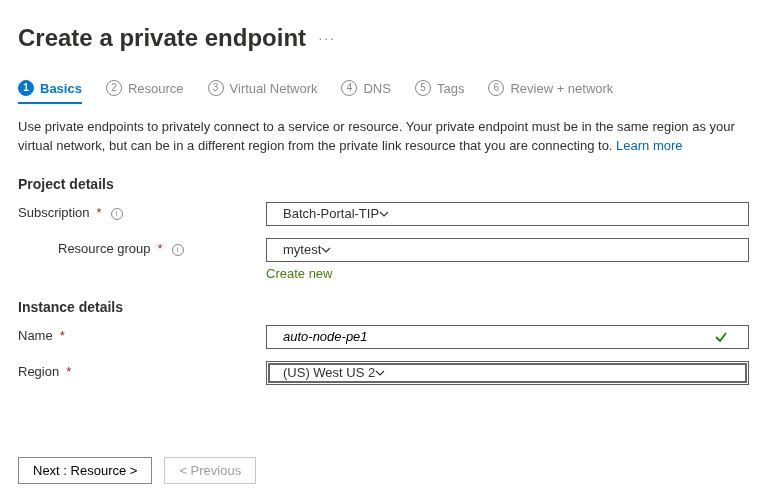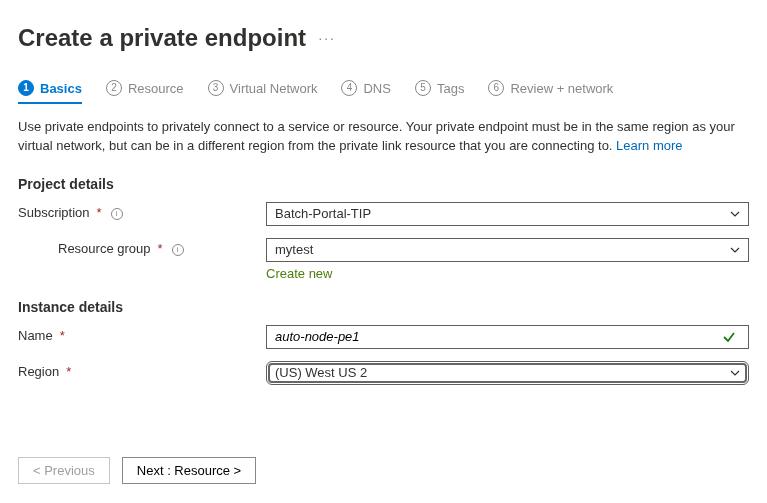--- a/index.html
+++ b/index.html
@@ -27,25 +27,25 @@
   .desc { font-size: 13px; line-height: 1.45; margin-bottom: 20px; max-width: 730px; }
   .desc a { color: #0068b8; text-decoration: none; cursor: pointer; }
   .section-heading { font-weight: 600; font-size: 14px; margin: 6px 0 10px; }
   .row { display: flex; align-items: flex-start; margin-bottom: 10px; min-height: 26px; }
   .label-col { width: 248px; display: flex; align-items: flex-end; gap: 7px; padding-top: 3px; font-size: 13px; }
   .label-col.indent { padding-left: 40px; }
   .req { color: #a4262c; }
   .info-icon { width: 12px; height: 12px; border: 1px solid #888; border-radius: 50%; display: inline-flex; align-items: center; justify-content: center; font-size: 8px; color: #888; margin-left: 2px; cursor: default; }
   .field-col { flex: 1; max-width: 485px; }
   .combo {
-    display: flex; align-items: center; justify-content: space-between;
-    border: 1px solid #605e5c; height: 24px; padding: 0 8px;
+    display: flex; align-items: center; justify-content: flex-start;
+    border: 1px solid #605e5c; height: 24px; padding: 0 16px;
     font-size: 13px; background: #fff; cursor: pointer;
   }
-  .combo.focused { outline: 2px solid #666; outline-offset: -4px; border-color: #605e5c; border-radius: 6px; }
+  .combo.focused { outline: 2px solid #666; outline-offset: -4px; border-color: #605e5c; }
   .combo input { border: none; outline: none; flex: 1; font-size: 13px; font-family: inherit; padding: 0; background: transparent; font-style: italic; }
   .chev { width: 10px; height: 10px; display: inline-block; }
   .chev svg { display: block; }
   .check { width: 14px; height: 14px; color: #107c10; margin-right: 4px; }
   .sublink { color: #4d7c0f; font-size: 13px; text-decoration: none; cursor: pointer; display: inline-block; margin-top: 4px; }
   .footer { position: relative; margin-top: 70px; display: flex; gap: 12px; }
   .btn {
     border: 1px solid #8a8886; background: #fff; padding: 5px 14px;
     font-size: 13px; font-family: inherit; cursor: pointer;
   }
@@ -160,15 +160,15 @@
       <span class="chev">
         <svg viewBox="0 0 10 10">
             <path d="M1 3 L5 7 L9 3" stroke="#323130" stroke-width="1.2" fill="none"></path>
           </svg>
       </span>
     </div>
   </div>
 </div>
 
 <div class="footer">
+  <button class="btn">Next : Resource &gt;</button>
   <button class="btn" disabled="">&lt; Previous</button>
-  <button class="btn">Next : Resource &gt;</button>
 </div>
 
 </body></html>

